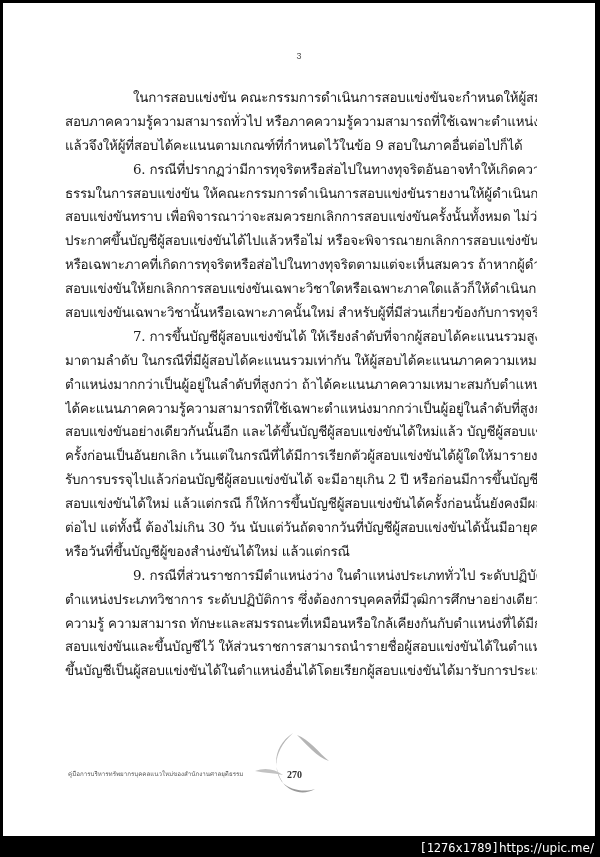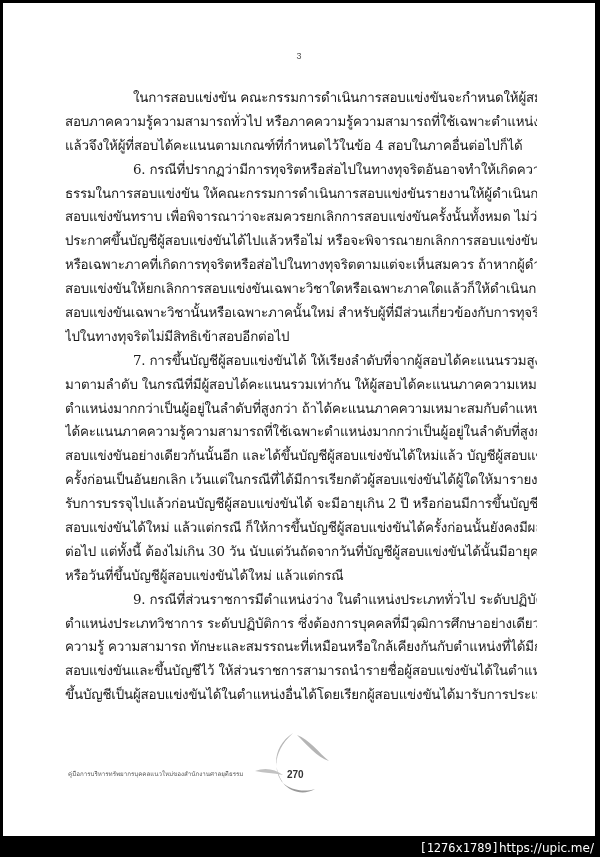--- a/index.html
+++ b/index.html
@@ -56,21 +56,21 @@
     white-space: nowrap;
   }
   .footer-ornament {
     position: absolute;
     left: 250px; top: 0px;
     width: 80px; height: 66px;
   }
   .footer-page {
     position: absolute;
     left: 284px; top: 38px;
-    font-family: Liberation Sans, sans-serif;
+    font-family: Liberation Serif, serif;
     font-weight: bold;
     font-size: 10px;
     color: #333;
   }
   .watermark {
     position: absolute;
     right: 6px; bottom: 2px;
     color: #ffffff;
     font-family: "DejaVu Sans Mono", monospace;
     font-size: 12px;
@@ -81,39 +81,38 @@
 </style>
 </head>
 <body>
 
 <div class="page">
   <div class="page-number">3</div>
 
   <div class="body-text" id="body-text">
       <span class="line indent">ในการสอบแข่งขัน คณะกรรมการดำเนินการสอบแข่งขันจะกำหนดให้ผู้สมัครสอบ</span>
       <span class="line">สอบภาคความรู้ความสามารถทั่วไป หรือภาคความรู้ความสามารถที่ใช้เฉพาะตำแหน่งก่อน</span>
-      <span class="line last">แล้วจึงให้ผู้ที่สอบได้คะแนนตามเกณฑ์ที่กำหนดไว้ในข้อ 4 สอบในภาคอื่นต่อไปก็ได้</span>
+      <span class="line last">แล้วจึงให้ผู้ที่สอบได้คะแนนตามเกณฑ์ที่กำหนดไว้ในข้อ 9 สอบในภาคอื่นต่อไปก็ได้</span>
       <span class="line indent">6. กรณีที่ปรากฏว่ามีการทุจริตหรือส่อไปในทางทุจริตอันอาจทำให้เกิดความไม่เป็น</span>
       <span class="line">ธรรมในการสอบแข่งขัน ให้คณะกรรมการดำเนินการสอบแข่งขันรายงานให้ผู้ดำเนินการ</span>
       <span class="line">สอบแข่งขันทราบ เพื่อพิจารณาว่าจะสมควรยกเลิกการสอบแข่งขันครั้งนั้นทั้งหมด ไม่ว่าจะมีการ</span>
       <span class="line">ประกาศขึ้นบัญชีผู้สอบแข่งขันได้ไปแล้วหรือไม่ หรือจะพิจารณายกเลิกการสอบแข่งขันเฉพาะวิชา</span>
       <span class="line">หรือเฉพาะภาคที่เกิดการทุจริตหรือส่อไปในทางทุจริตตามแต่จะเห็นสมควร  ถ้าหากผู้ดำเนินการ</span>
       <span class="line">สอบแข่งขันให้ยกเลิกการสอบแข่งขันเฉพาะวิชาใดหรือเฉพาะภาคใดแล้วก็ให้ดำเนินการ</span>
       <span class="line">สอบแข่งขันเฉพาะวิชานั้นหรือเฉพาะภาคนั้นใหม่ สำหรับผู้ที่มีส่วนเกี่ยวข้องกับการทุจริตหรือส่อ</span>
-      <span class="line last">ไปในทางทุจริตไม่มีสิทธิเข้าสอบอีกต่อไป</span>
       <span class="line indent">7. การขึ้นบัญชีผู้สอบแข่งขันได้ ให้เรียงลำดับที่จากผู้สอบได้คะแนนรวมสูงสุดลง</span>
       <span class="line">มาตามลำดับ  ในกรณีที่มีผู้สอบได้คะแนนรวมเท่ากัน ให้ผู้สอบได้คะแนนภาคความเหมาะสมกับ</span>
       <span class="line">ตำแหน่งมากกว่าเป็นผู้อยู่ในลำดับที่สูงกว่า ถ้าได้คะแนนภาคความเหมาะสมกับตำแหน่งเท่ากัน ให้ผู้</span>
       <span class="line">ได้คะแนนภาคความรู้ความสามารถที่ใช้เฉพาะตำแหน่งมากกว่าเป็นผู้อยู่ในลำดับที่สูงกว่า  ถ้ายังคง</span>
       <span class="line">สอบแข่งขันอย่างเดียวกันนั้นอีก และได้ขึ้นบัญชีผู้สอบแข่งขันได้ใหม่แล้ว บัญชีผู้สอบแข่งขันได้</span>
       <span class="line">ครั้งก่อนเป็นอันยกเลิก เว้นแต่ในกรณีที่ได้มีการเรียกตัวผู้สอบแข่งขันได้ผู้ใดให้มารายงานตัวเพื่อ</span>
       <span class="line">รับการบรรจุไปแล้วก่อนบัญชีผู้สอบแข่งขันได้  จะมีอายุเกิน 2 ปี หรือก่อนมีการขึ้นบัญชีผู้</span>
       <span class="line">สอบแข่งขันได้ใหม่ แล้วแต่กรณี ก็ให้การขึ้นบัญชีผู้สอบแข่งขันได้ครั้งก่อนนั้นยังคงมีผลใช้ได้</span>
       <span class="line">ต่อไป แต่ทั้งนี้ ต้องไม่เกิน 30 วัน นับแต่วันถัดจากวันที่บัญชีผู้สอบแข่งขันได้นั้นมีอายุครบ 2 ปี</span>
-      <span class="line last">หรือวันที่ขึ้นบัญชีผู้สอบแข่งขันได้ใหม่ แล้วแต่กรณี</span>
+      <span class="line last">หรือวันที่ขึ้นบัญชีผู้ของสำน่งขันได้ใหม่ แล้วแต่กรณี</span>
       <span class="line indent">9. กรณีที่ส่วนราชการมีตำแหน่งว่าง ในตำแหน่งประเภททั่วไป ระดับปฏิบัติงาน และ</span>
       <span class="line">ตำแหน่งประเภทวิชาการ ระดับปฏิบัติการ ซึ่งต้องการบุคคลที่มีวุฒิการศึกษาอย่างเดียวกัน และมี</span>
       <span class="line">ความรู้ ความสามารถ ทักษะและสมรรถนะที่เหมือนหรือใกล้เคียงกันกับตำแหน่งที่ได้มีการ</span>
       <span class="line">สอบแข่งขันและขึ้นบัญชีไว้  ให้ส่วนราชการสามารถนำรายชื่อผู้สอบแข่งขันได้ในตำแหน่งหนึ่งไป</span>
       <span class="line">ขึ้นบัญชีเป็นผู้สอบแข่งขันได้ในตำแหน่งอื่นได้โดยเรียกผู้สอบแข่งขันได้มารับการประเมินความ</span>
     </div>
 
   <div class="footer">
     <span class="footer-title">คู่มือการบริหารทรัพยากรบุคคลแนวใหม่ของสำนักงานศาลยุติธรรม</span>
     <svg class="footer-ornament" viewBox="0 0 80 66">

